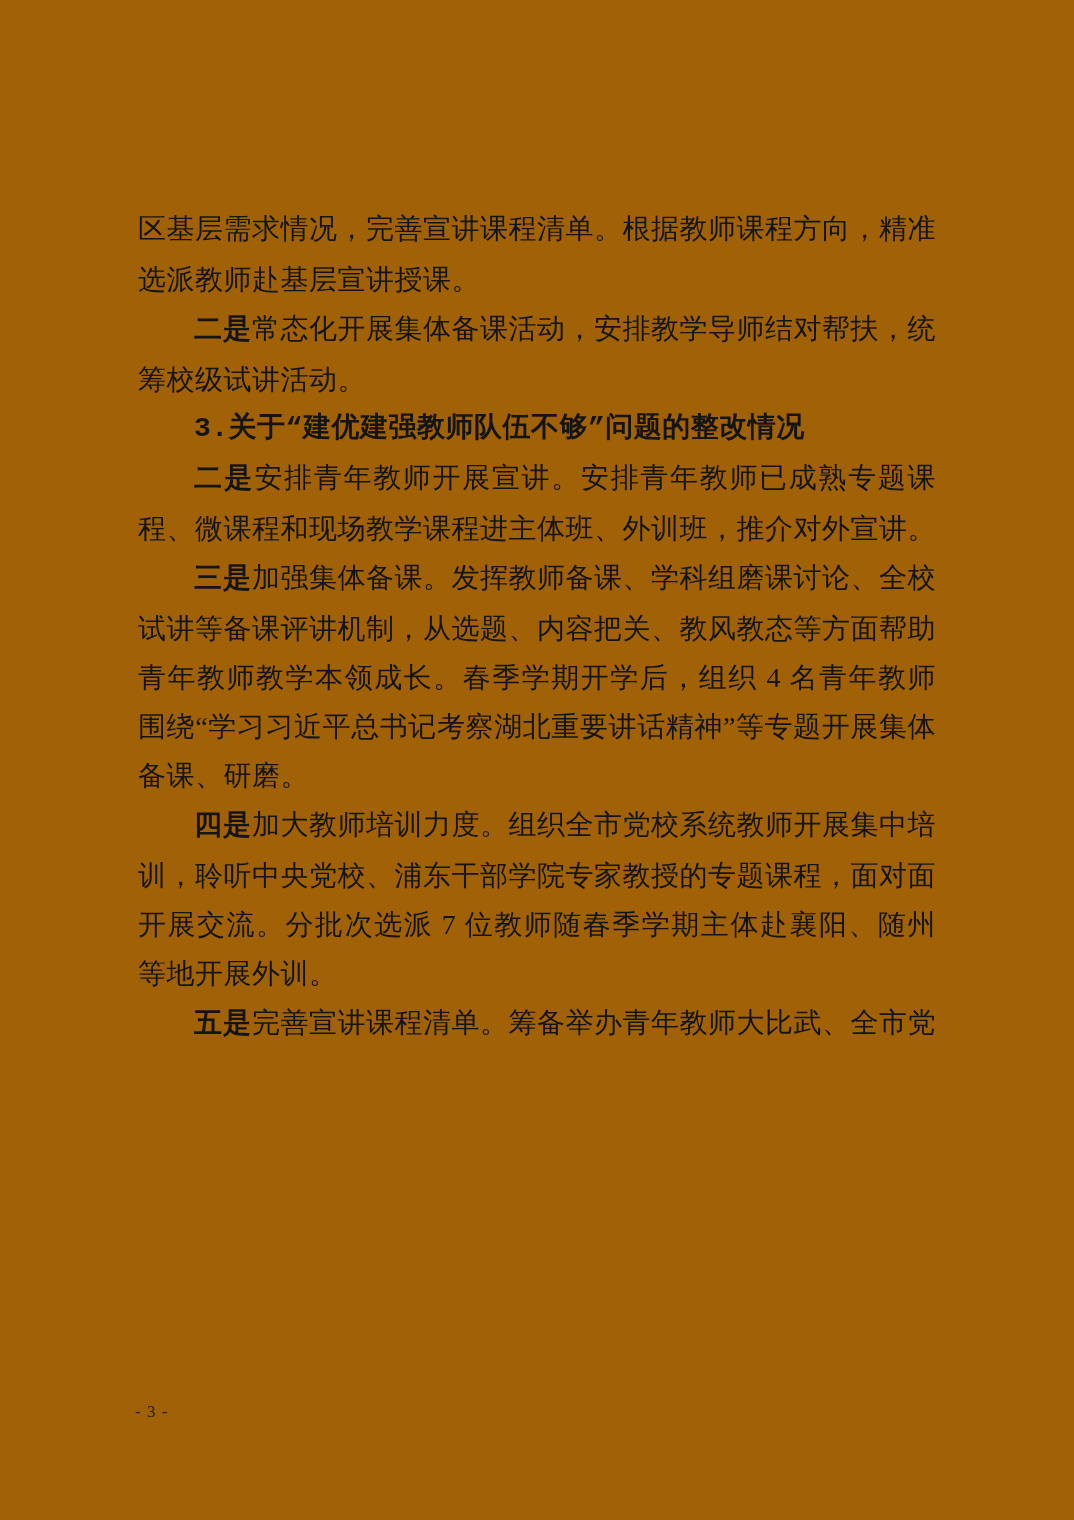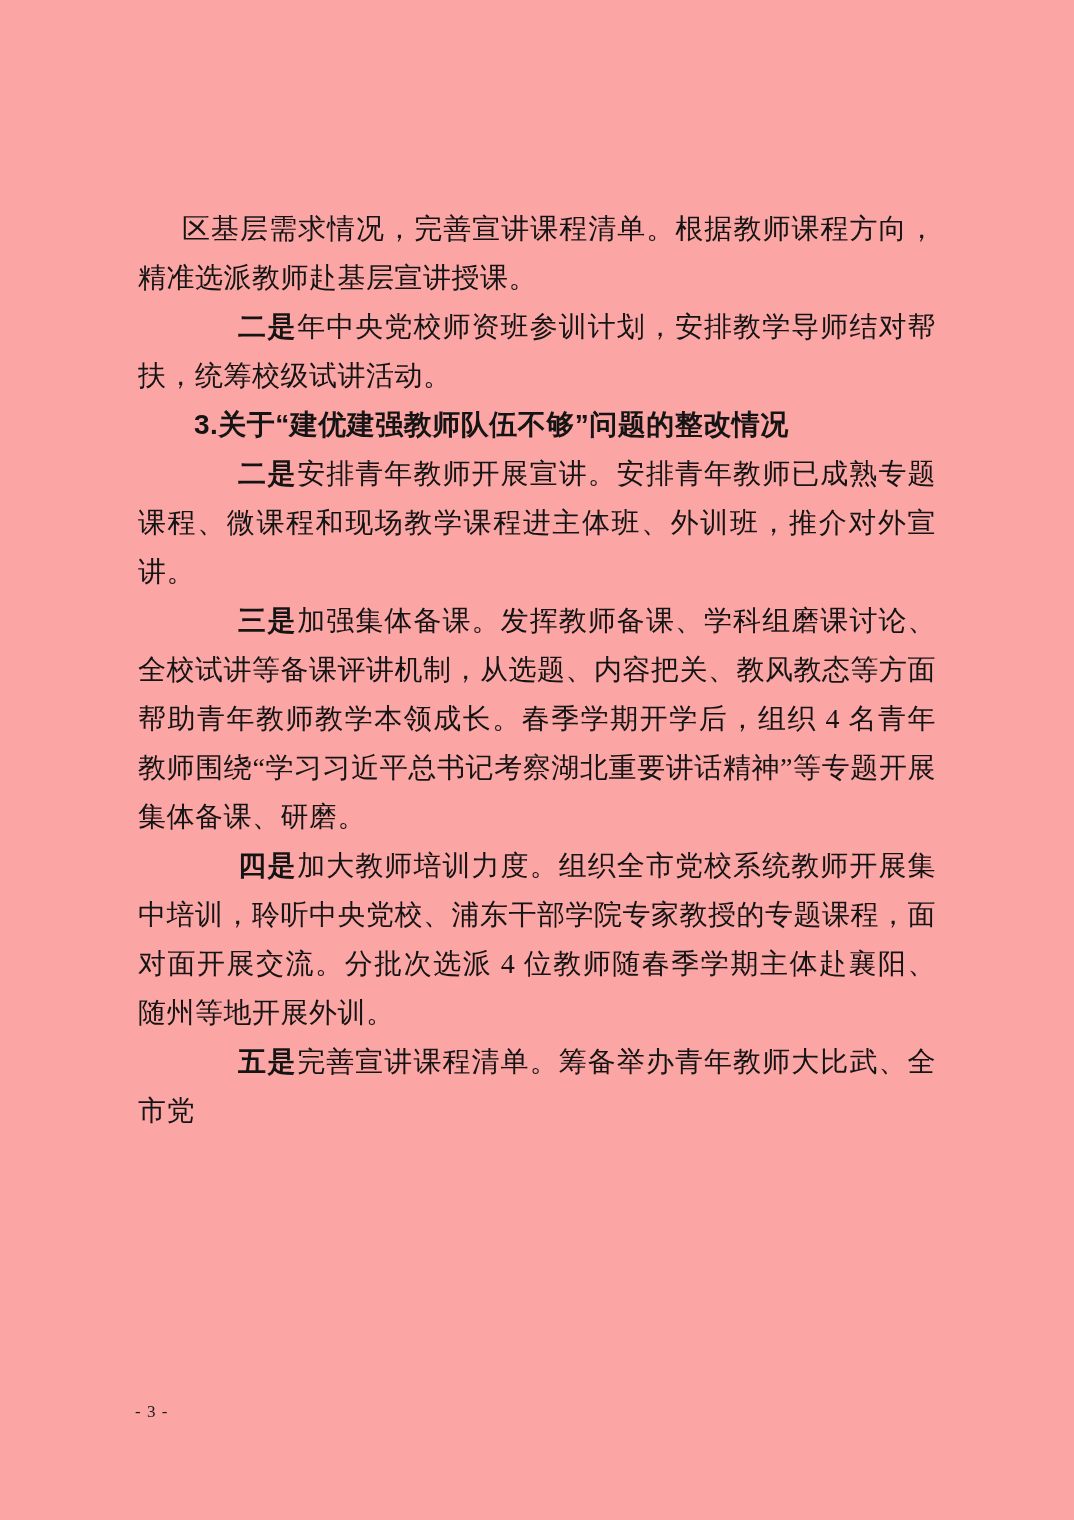--- a/index.html
+++ b/index.html
@@ -10,21 +10,21 @@
   body {
     width: 1074px;
     height: 1520px;
     font-family: "Liberation Serif", serif;
     color: #141414;
   }
   .page {
     position: relative;
     width: 1074px;
     height: 1520px;
-    background: #fca5a5;
+    background: #a16207;
     overflow: hidden;
   }
   .text-block {
     position: absolute;
     left: 138px;
     top: 204px;
     width: 798px;
     font-size: 28px;
     line-height: 49px;
     text-align: justify;
@@ -33,30 +33,29 @@
   p.para {
     margin: 0;
     padding: 0;
     text-indent: 2em;
   }
   p.para.no-indent {
     text-indent: 0;
   }
   .lead {
     font-weight: bold;
-    font-family: Liberation Sans, sans-serif;
+    font-family: Liberation Mono, monospace;
     letter-spacing: 1px;
-    margin-left: 44px;
   }
   p.heading {
     margin: 0;
     padding: 0;
     text-indent: 2em;
     font-weight: bold;
-    font-family: Liberation Sans, sans-serif;
+    font-family: Liberation Mono, monospace;
     text-align: left;
   }
   .footer {
     position: absolute;
     left: 135px;
     top: 1400px;
     font-size: 17px;
     line-height: 24px;
     color: #1c1c1c;
     letter-spacing: 1px;
@@ -65,31 +64,31 @@
 </style>
 </head>
 <body>
 
 <div class="page">
 
   <div class="text-block">
 
     <p class="para no-indent"><span class="lead"></span><span>区基层需求情况，完善宣讲课程清单。根据教师课程方向，精准选派教师赴基层宣讲授课。</span></p>
 
-    <p class="para"><span class="lead">二是</span><span>年中央党校师资班参训计划，安排教学导师结对帮扶，统筹校级试讲活动。</span></p>
+    <p class="para"><span class="lead">二是</span><span>常态化开展集体备课活动，安排教学导师结对帮扶，统筹校级试讲活动。</span></p>
 
 
     <p class="heading">3.关于“建优建强教师队伍不够”问题的整改情况</p>
 
 
     <p class="para"><span class="lead">二是</span><span>安排青年教师开展宣讲。安排青年教师已成熟专题课程、微课程和现场教学课程进主体班、外训班，推介对外宣讲。</span></p>
 
     <p class="para"><span class="lead">三是</span><span>加强集体备课。发挥教师备课、学科组磨课讨论、全校试讲等备课评讲机制，从选题、内容把关、教风教态等方面帮助青年教师教学本领成长。春季学期开学后，组织 4 名青年教师围绕“学习习近平总书记考察湖北重要讲话精神”等专题开展集体备课、研磨。</span></p>
 
-    <p class="para"><span class="lead">四是</span><span>加大教师培训力度。组织全市党校系统教师开展集中培训，聆听中央党校、浦东干部学院专家教授的专题课程，面对面开展交流。分批次选派 4 位教师随春季学期主体赴襄阳、随州等地开展外训。</span></p>
+    <p class="para"><span class="lead">四是</span><span>加大教师培训力度。组织全市党校系统教师开展集中培训，聆听中央党校、浦东干部学院专家教授的专题课程，面对面开展交流。分批次选派 7 位教师随春季学期主体赴襄阳、随州等地开展外训。</span></p>
 
     <p class="para"><span class="lead">五是</span><span>完善宣讲课程清单。筹备举办青年教师大比武、全市党</span></p>
 
   </div>
 
   <div class="footer"><span>- 3 -</span></div>
 
 </div>
 
 </body></html>

